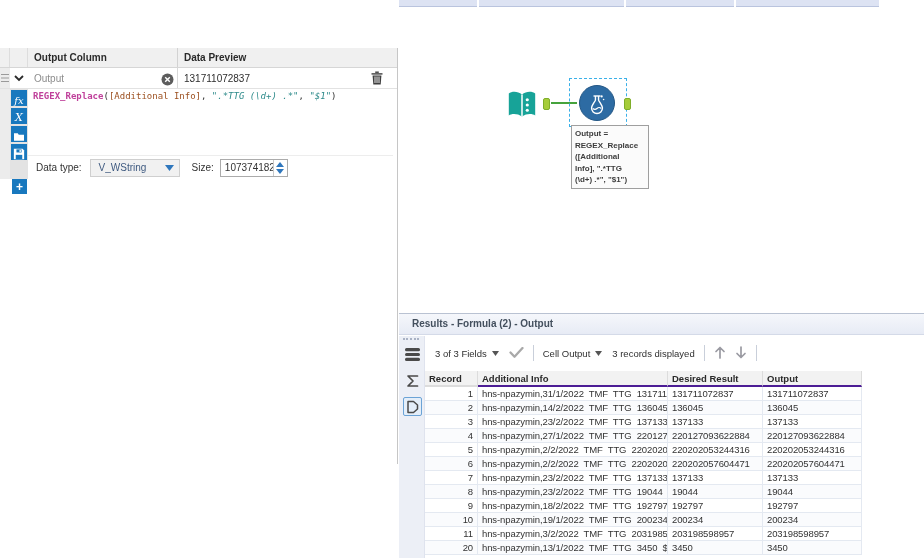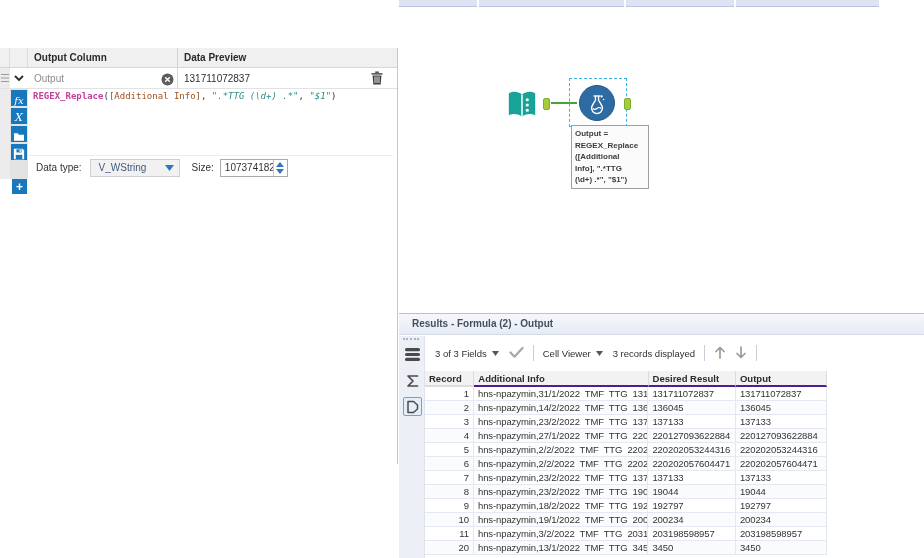--- a/index.html
+++ b/index.html
@@ -64,21 +64,21 @@
   .strip-dots { position:absolute; left:4px; top:2px; width:16px; height:3px; border-top:2px dotted #a9b2c4; cursor:grab; }
   .view-btn { position:absolute; left:4px; width:19px; height:19px; display:flex; align-items:center; justify-content:center; cursor:pointer; border:1px solid transparent; border-radius:2px; }
   .view-btn.selected { border:1px solid #6ba3d6; background:#e4eef9; }
 
   .results-main { flex:1; position:relative;border-radius:20px; }
   .results-toolbar { height:34px; display:flex; align-items:center; font-size:9.5px; color:#2f2f2f; }
   .tb-item { display:flex; align-items:center; gap:5px; cursor:pointer; }
   .tb-sep { width:1px; height:16px; background:#c9cfda; margin:0 9px; }
   .tb-gap { width:10px; }
 
-  .results-table { position:absolute; left:0; top:35px; width:402px; }
+  .results-table { position:absolute; left:0; top:35px; width:437px; }
   .thead { display:flex; height:16px; background:#f2f2f2; font-weight:bold; font-size:9.5px; color:#2a2a2a; }
   .th { padding:2px 0 0 4px; border-right:1px solid #dcdcdc; border-bottom:2px solid #4c1d95; overflow:hidden; white-space:pre; cursor:pointer; }
   .th.th-record { border-bottom:2px solid #dcdcdc; }
   .tr { display:flex; height:14px; background:#fff; }
   .tr:nth-child(even) { background:#fafbfd; }
   .td { border-right:1px solid #e4e9f1; border-bottom:1px solid #e4e9f1; font-size:9.5px; color:#333; padding:1px 0 0 4px; overflow:hidden; white-space:pre; letter-spacing:-0.1px; cursor:default; }
   .w-record { width:53px; text-align:right; padding-right:4px; padding-left:0; }
   .w-info { width:190px; }
   .w-desired { width:95px; }
   .w-output { width:99px; }
@@ -255,21 +255,21 @@
               </svg>
           </div>
           <div class="tb-gap"></div>
           <span>
             <svg width="15" height="11" viewBox="0 0 15 11">
                 <path d="M1.5 5.5l4 4.2L13.5 1" stroke="#a9a9a9" stroke-width="2.3" fill="none" stroke-linecap="round" stroke-linejoin="round"></path>
               </svg>
           </span>
           <div class="tb-sep"></div>
           <div class="tb-item">
-            <span>Cell Viewer</span>
+            <span>Cell Output</span>
             <svg width="7" height="5" viewBox="0 0 7 5">
                 <path d="M0 0h7L3.5 5z" fill="#555"></path>
               </svg>
           </div>
           <div class="tb-gap"></div>
           <span>3 records displayed</span>
           <div class="tb-sep"></div>
           <span style="margin-right:9px">
             <svg width="12" height="13" viewBox="0 0 12 13">
                 <path d="M6 12V2M2 5.5L6 1.5l4 4" stroke="#9a9aa2" stroke-width="1.7" fill="none" stroke-linecap="round" stroke-linejoin="round"></path>

